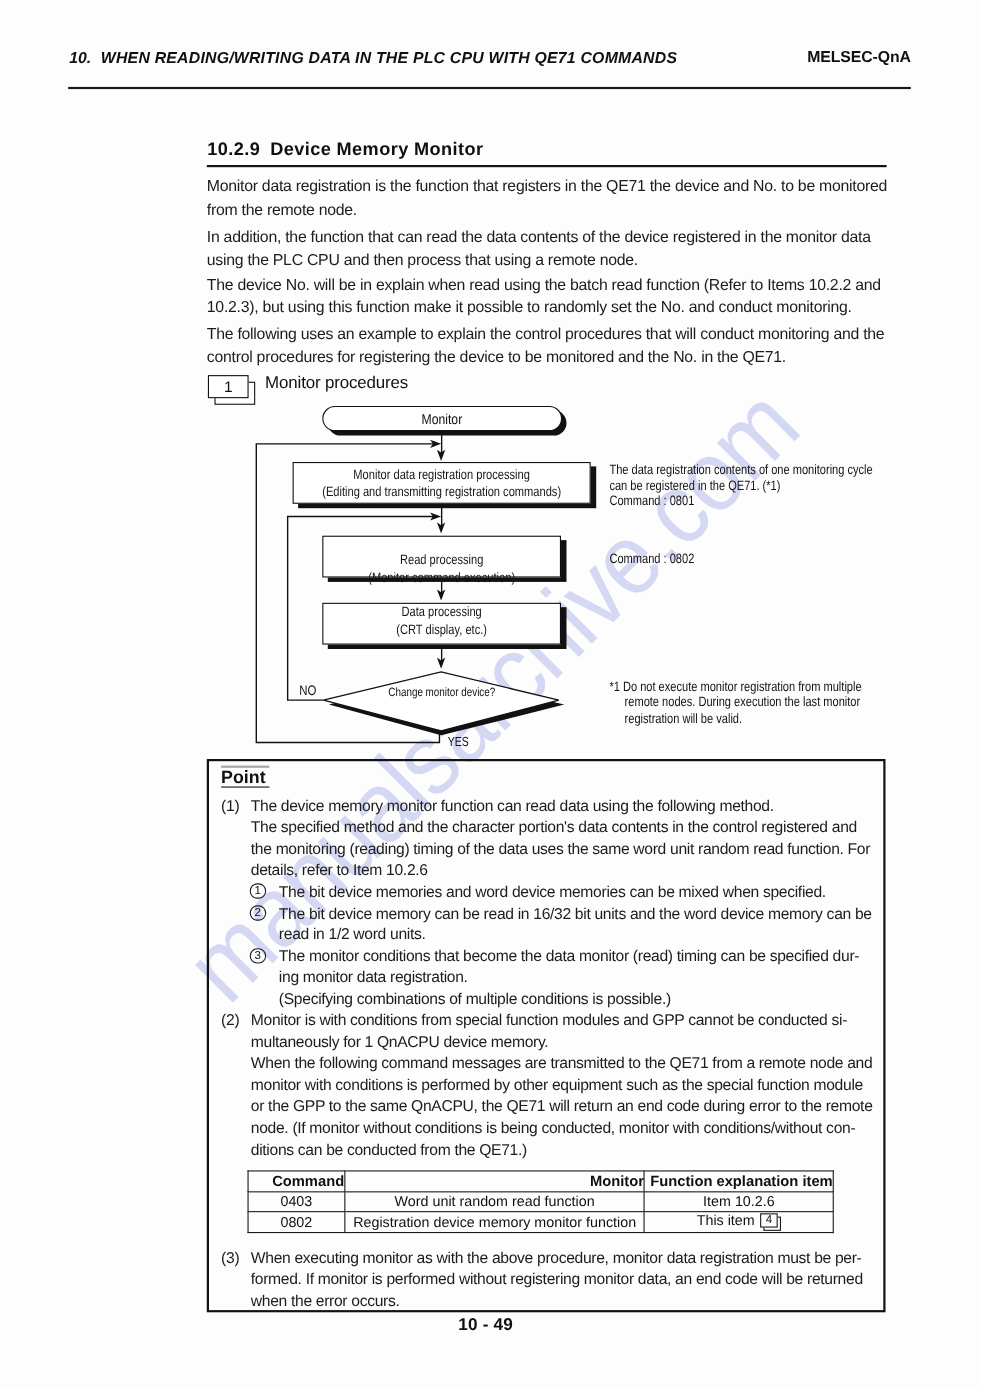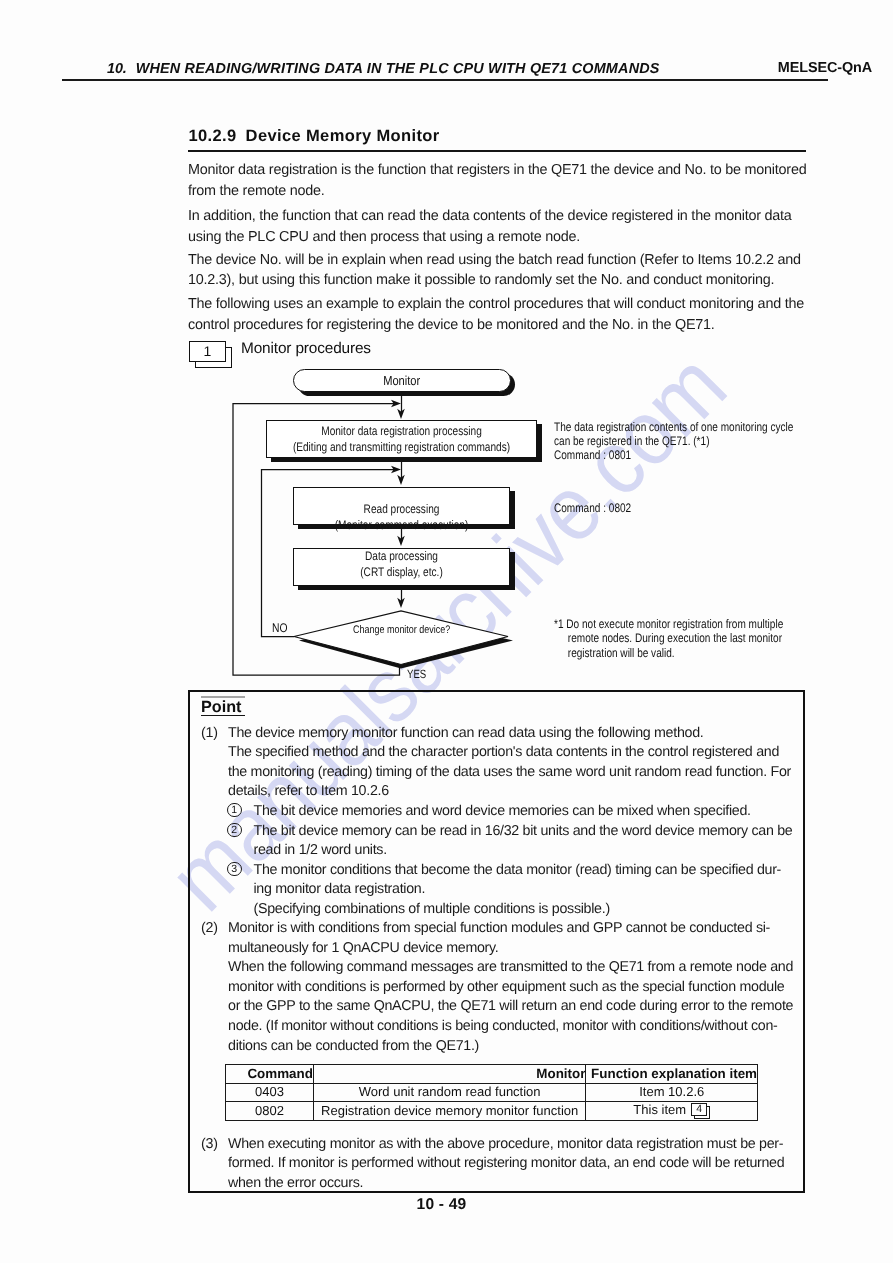--- a/index.html
+++ b/index.html
@@ -12,21 +12,21 @@
 
 
 #watermark{position:absolute;left:0;top:0;width:893px;height:1263px;overflow:hidden;
   pointer-events:none;z-index:0;}
 #watermark span{position:absolute;left:149px;top:857px;
   font-family:"Liberation Sans",sans-serif;font-size:92px;font-weight:400;
   color:#d5d8f3;letter-spacing:-1.5px;white-space:nowrap;
   transform:rotate(-45deg) scaleX(0.905);transform-origin:0 0;}
 
 
-#hdr{left:63px;top:60px;width:765px;margin-left:44px;}
+#hdr{left:63px;top:44px;width:765px;}
 #hdr .hnum{font-style:italic;font-weight:700;font-size:14.4px;letter-spacing:-0.1px;}
 #hdr .htitle{font-style:italic;font-weight:700;font-size:14.4px;letter-spacing:0.2px;}
 #hdr .hprod{position:absolute;right:0;top:0;font-weight:700;font-size:14.4px;letter-spacing:-0.1px;}
 #hdrrule{left:62px;top:79px;width:766px;height:0;border-top:2.3px solid #1a1a1a;}
 
 
 #sec{left:188.5px;top:127px;font-weight:700;font-size:16.5px;letter-spacing:0.37px;}
 #sec .snum{margin-right:9px;}
 #secrule{left:188px;top:149.5px;width:618px;height:0;border-top:2.5px solid #141414;}
 

